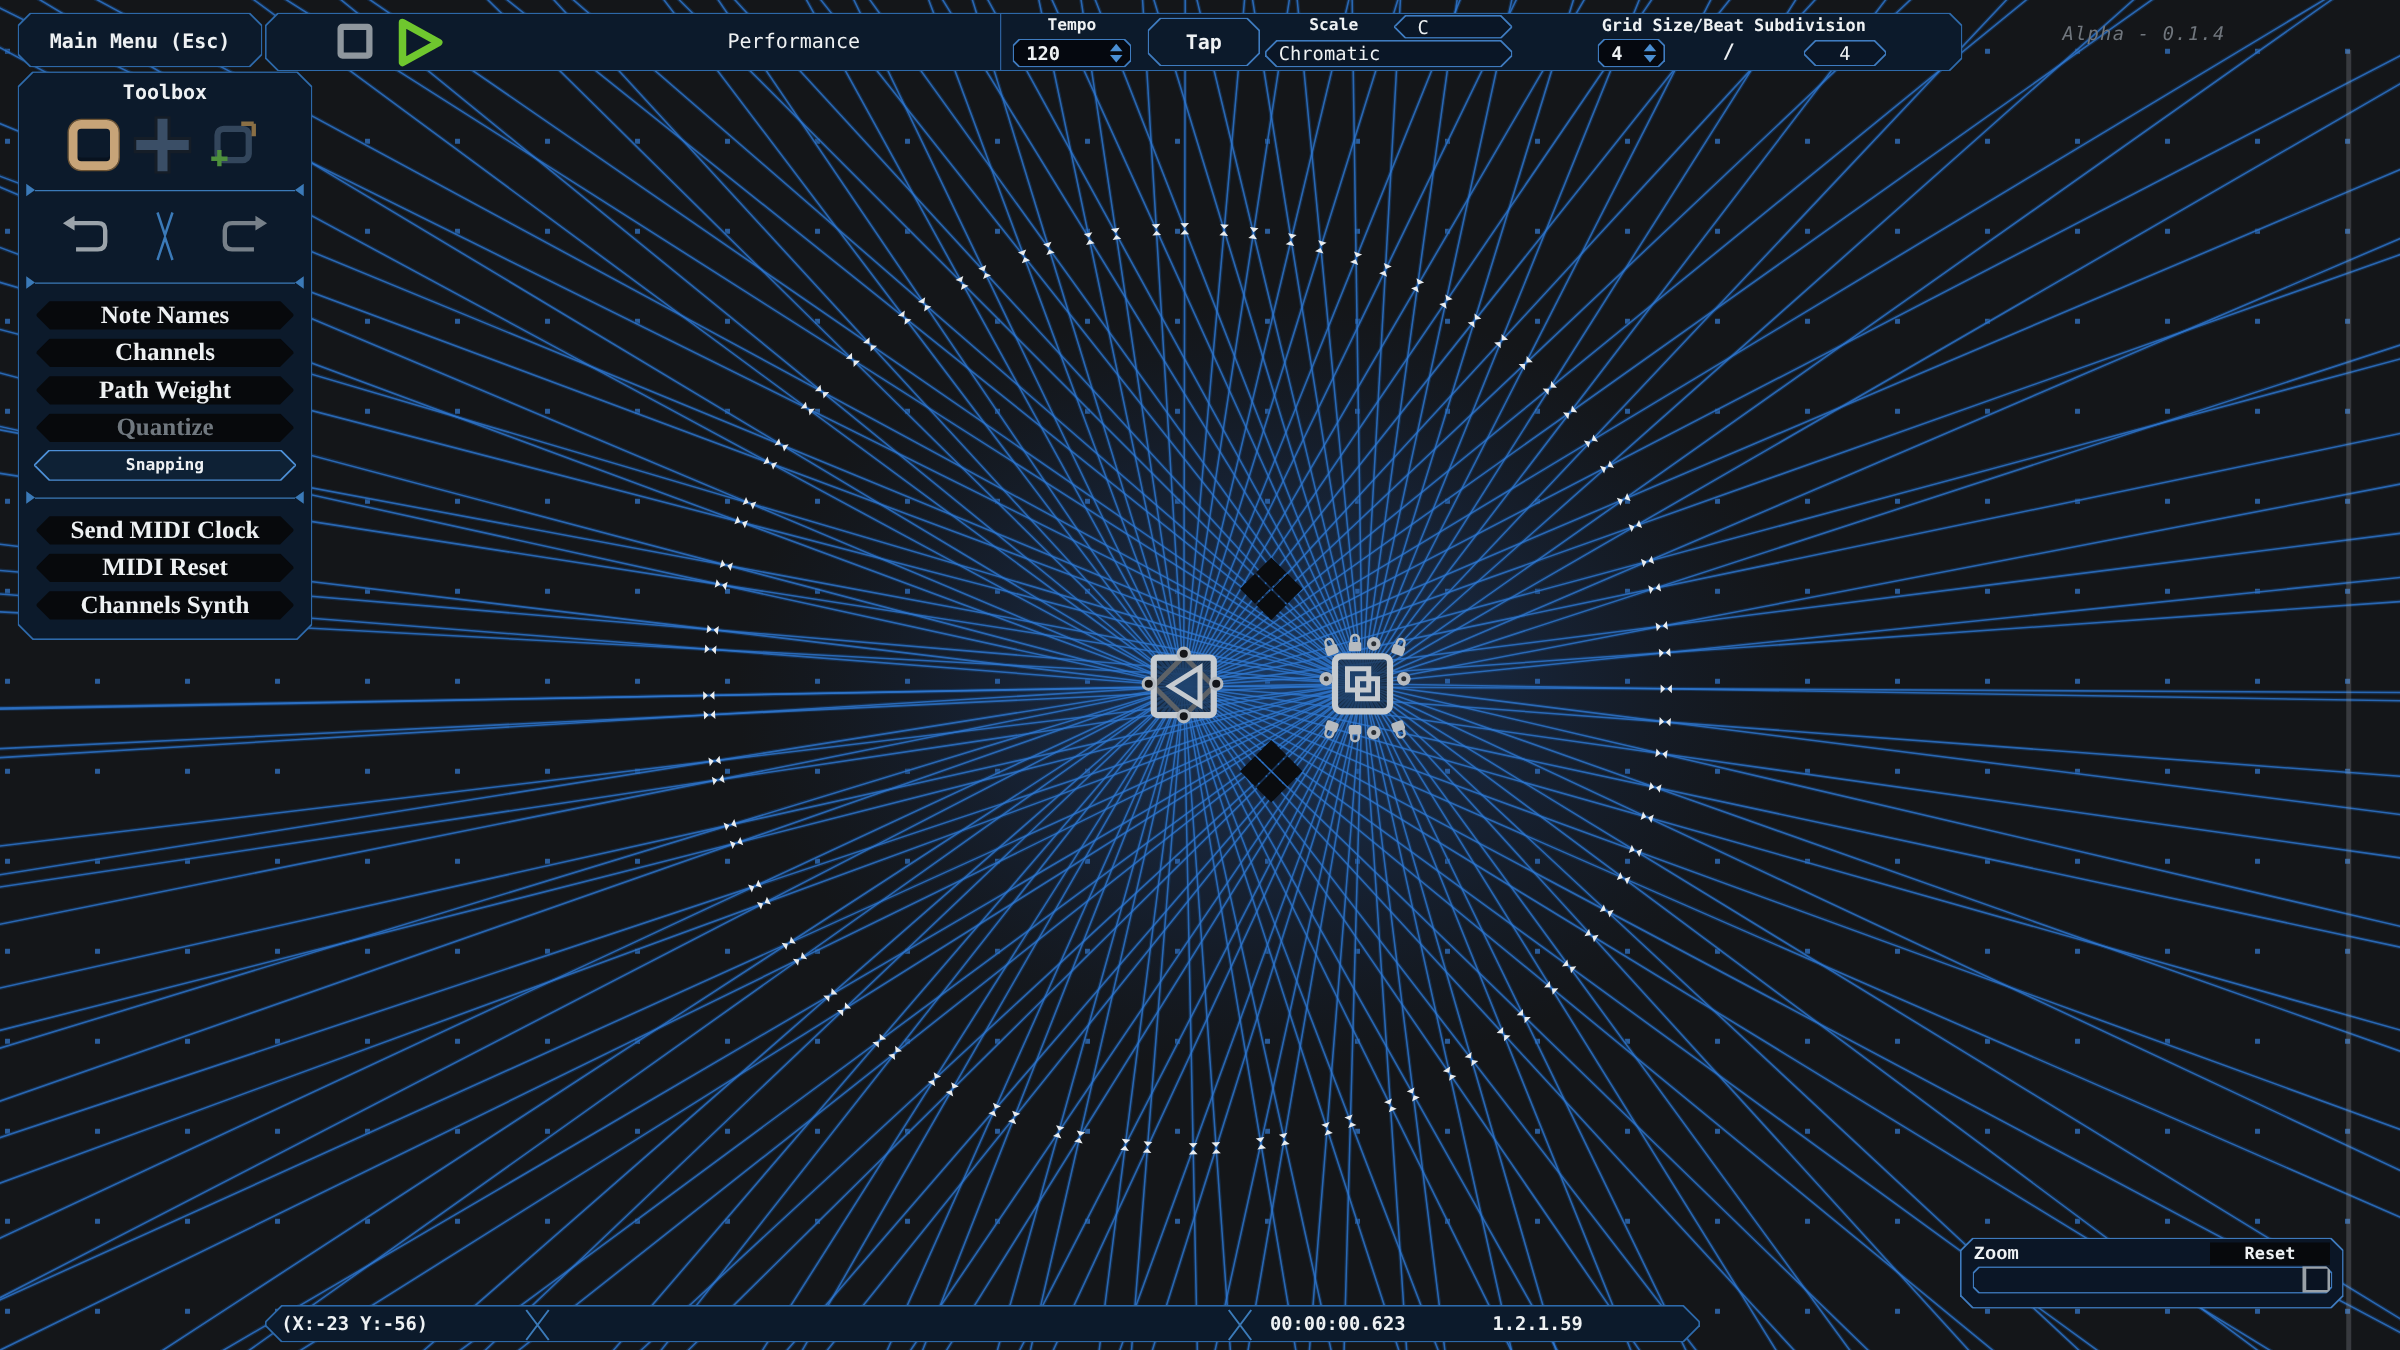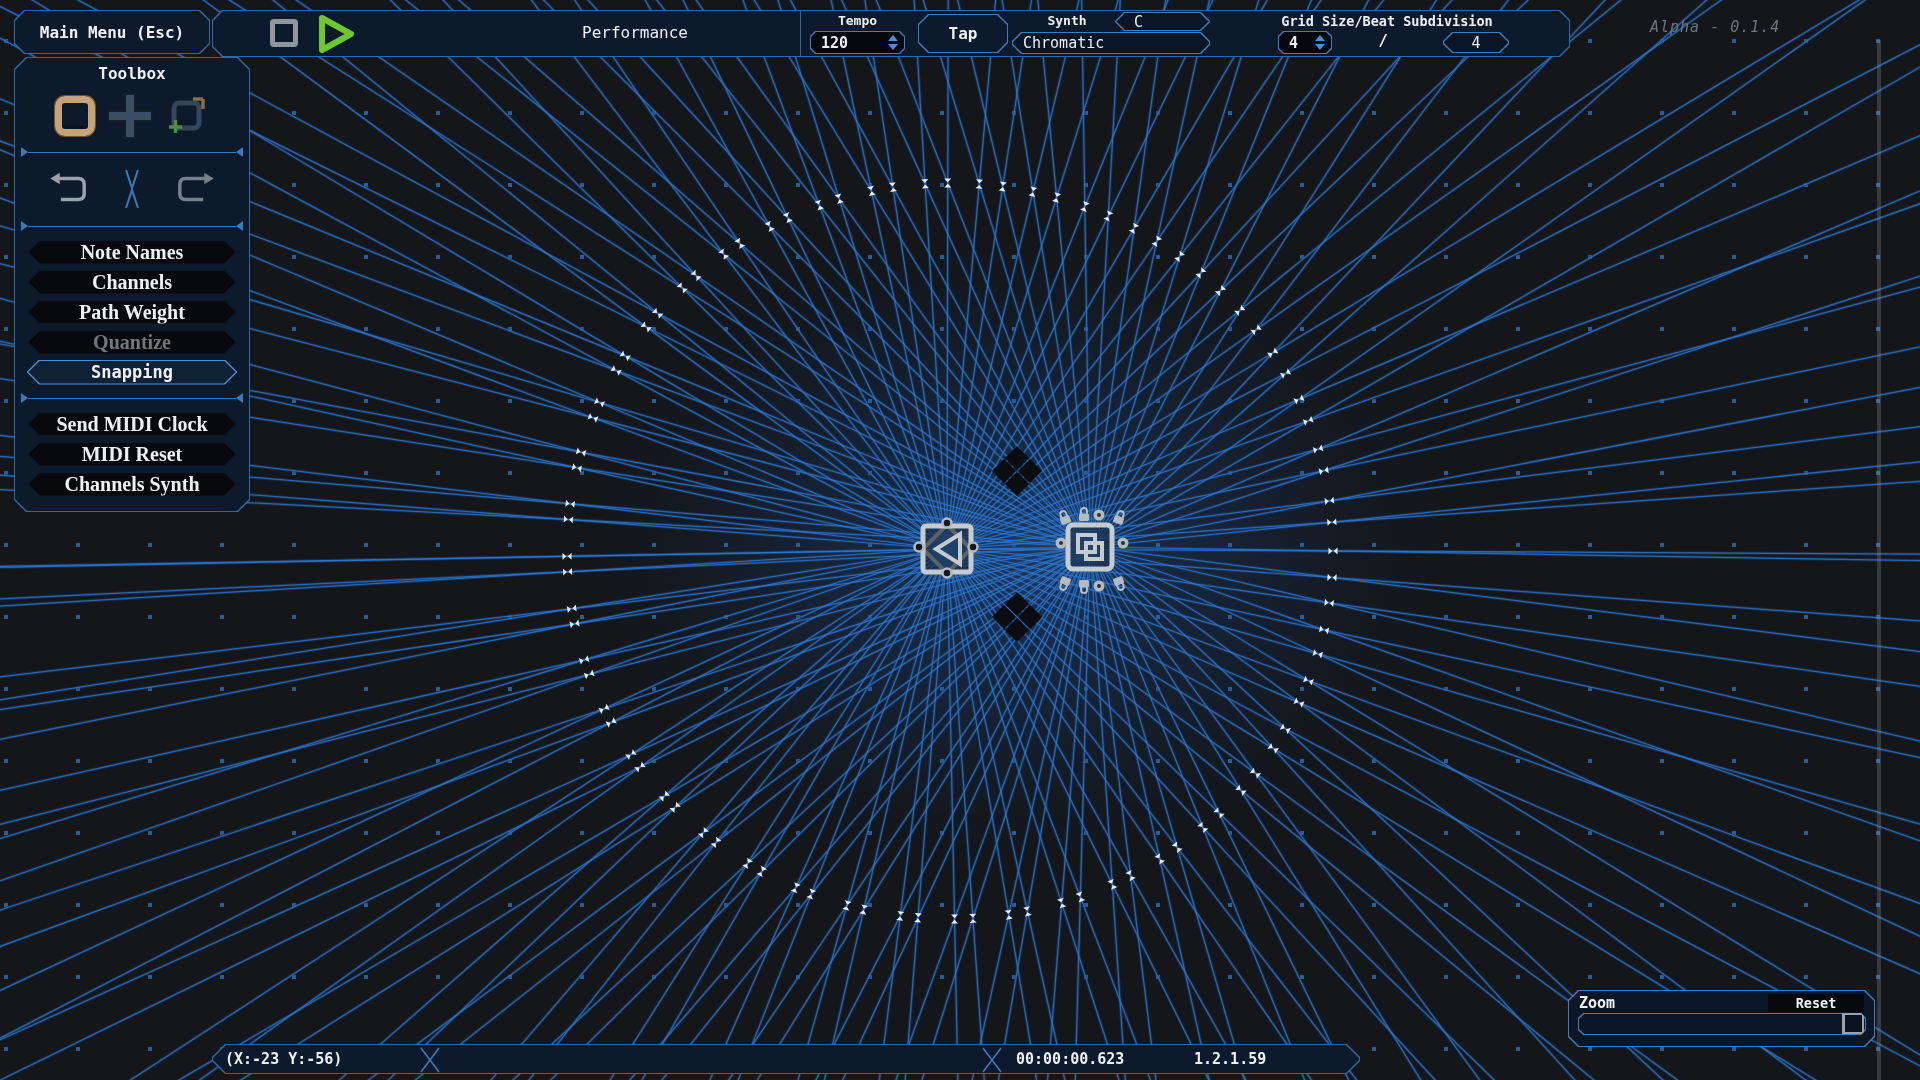--- a/index.html
+++ b/index.html
@@ -26,21 +26,21 @@
   .hist-row{display:flex;justify-content:space-evenly;align-items:center;height:52px;}
   .tdiv{display:flex;align-items:center;margin:6px 6px;}
   .tdiv .line{flex:1;height:1px;background:#3b7ab8;}
   .tri-r{width:0;height:0;border-top:5px solid transparent;border-bottom:5px solid transparent;border-left:7px solid #3b7ab8;}
   .tri-l{width:0;height:0;border-top:5px solid transparent;border-bottom:5px solid transparent;border-right:7px solid #3b7ab8;}
   .pill{position:relative;height:23px;margin:3.5px 14px;background:#07090c;--c:11px;
         display:flex;align-items:center;justify-content:center;font-size:20px;font-weight:bold;font-family:Liberation Serif, serif;}
   .pill.dim{color:#70787f;}
   .pill-active-wrap{position:relative;height:25px;margin:2.5px 12px;--c:12px;--bc:#4d8fd6;}
   .pill-active-wrap .chi{--bg:#0e2135;display:flex;align-items:center;justify-content:center;
-        font-size:17px;font-weight:bold;}
+        font-size:13px;font-weight:bold;}
   .sel-tool{width:40px;height:40px;border:7px solid #c7a478;border-radius:10px;box-sizing:border-box;
         box-shadow:inset 0 -3px 0 rgba(0,0,0,.28),0 0 0 1px #6e5433;}
   
   #top-bar{left:212px;top:10px;width:1358px;height:47px;--c:10px;}
   #top-bar .chi{overflow:hidden;}
   .tb-abs{position:absolute;}
   .stop-icon{width:28px;height:28px;border:5px solid #8f979e;border-radius:4px;box-sizing:border-box;}
   .vdiv{position:absolute;top:0;bottom:0;width:1px;background:#2c5f9b;}
   .mini-label{font-size:13px;font-weight:bold;text-align:center;}
   .val-box{--c:5px;--bc:#3f7cc0;}
@@ -54,21 +54,21 @@
   #tap-btn{--c:10px;--bc:#3f7cc0;}
   #tap-btn .chi{--bg:#0c1a2b;display:flex;align-items:center;justify-content:center;font-size:16px;font-weight:bold;}
   
   #status-bar{left:212px;top:1044px;width:1148px;height:30px;--c:13px;}
   .sb-text{position:absolute;top:0;bottom:0;display:flex;align-items:center;font-size:15px;font-weight:bold;}
   .xdiv{position:absolute;top:1px;bottom:1px;}
   
   #zoom-panel{left:1568px;top:990px;width:307px;height:57px;--c:10px;--bc:#3f7cc0;}
   #zoom-panel .chi{--bg:#0b1626;}
   .zp-row1{position:absolute;left:10px;right:10px;top:3px;height:18px;display:flex;align-items:center;justify-content:space-between;}
-  .zp-label{font-size:15px;font-weight:bold;}
+  .zp-label{font-size:15px;font-weight:bold;font-family:Liberation Mono, monospace;}
   .reset-pill{position:relative;width:96px;height:18px;background:#07090c;--c:8px;
       display:flex;align-items:center;justify-content:center;font-size:13.5px;font-weight:bold;}
   .slider{left:9px;top:22px;width:288px;height:22px;--c:5px;--bc:#3f7cc0;}
   .slider .chi{--bg:#05080f;}
   .knob-o{position:absolute;right:2px;top:-1px;width:22px;height:22px;--c:7px;background:#9aa1a8;}
   .knob-i{position:absolute;inset:2.5px;--c:6px;background:#0a1322;}
   #version{position:absolute;left:1650px;top:18px;font-size:15px;font-style:italic;color:#70767d;letter-spacing:1px;}
   #scroll-strip{position:absolute;left:1877px;top:40px;width:4px;height:1040px;background:rgba(150,156,162,.28);}
   #scene{position:absolute;left:0;top:0;z-index:0;}
   .ui{z-index:10;}
@@ -1100,21 +1100,21 @@
             <i class="up"></i>
             <i class="dn"></i>
           </span>
       </div>
     </div>
 
     <div id="tap-btn" class="tb-abs cho" style="left:705px;top:3px;width:90px;height:39px;">
       <div class="chi">Tap</div>
     </div>
 
-    <div class="tb-abs mini-label" style="left:824px;top:2px;width:60px;">Synth</div>
+    <div class="tb-abs mini-label" style="left:824px;top:2px;width:60px;">Scale</div>
     <div class="tb-abs drop cho" style="left:902px;top:1px;width:95px;height:19px;">
       <div class="chi">
           <span style="margin-left:18px;">C</span>
         </div>
     </div>
     <div class="tb-abs drop cho" style="left:799px;top:21px;width:198px;height:22px;">
       <div class="chi">
           <span style="margin-left:10px;">Chromatic</span>
         </div>
     </div>

